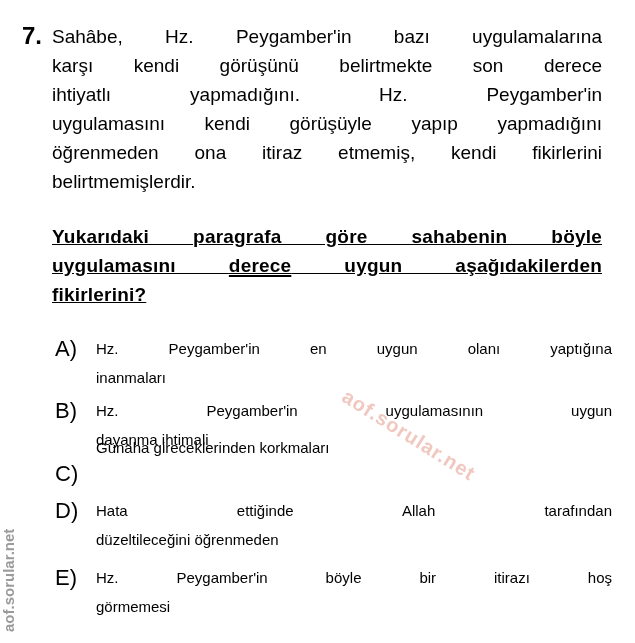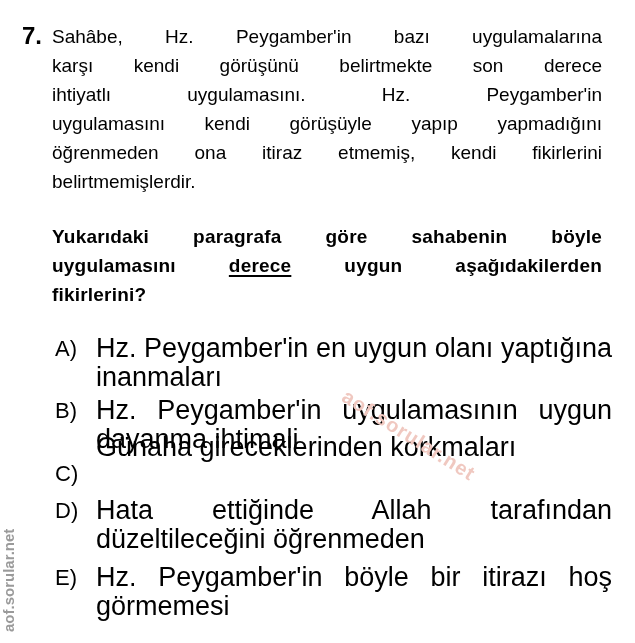--- a/index.html
+++ b/index.html
@@ -2,38 +2,38 @@
 <html><head>
 <meta charset="utf-8">
 <style>
   html, body { margin: 0; padding: 0; background: #ffffff; }
   body { width: 635px; height: 643px; position: relative; overflow: hidden;
          font-family: "Liberation Sans", sans-serif; color: #000; }
   .qnum { position: absolute; left: 22px; top: 22px; font-size: 24px; font-weight: bold; }
   .line { position: absolute; left: 52px; width: 550px; font-size: 19px; line-height: 29px;
           white-space: nowrap; }
   .just { text-align: justify; text-align-last: justify; }
-  .q { font-weight: bold; letter-spacing: 0.2px; }
+  .q { font-weight: bold; letter-spacing: 0.2px; text-decoration: underline; }
   .u { text-decoration: underline; text-underline-offset: 3px; text-decoration-thickness: 2px; }
   .opt-letter { position: absolute; left: 55px; font-size: 22px; line-height: 29px; }
-  .opt-line { position: absolute; left: 96px; width: 516px; font-size: 27px; line-height: 29px; white-space: nowrap; }
+  .opt-line { position: absolute; left: 96px; width: 516px; font-size: 15px; line-height: 29px; white-space: nowrap; }
   .wm-diag { position: absolute; left: 350px; top: 385px; font-size: 20px; color: #f0c8c0;
              transform: rotate(32deg); transform-origin: left top; letter-spacing: 1px; font-weight: bold; }
   .wm-side { position: absolute; left: 0px; top: 632px; font-size: 15px; font-weight: bold; color: #9a9a9a;
              transform: rotate(-90deg); transform-origin: left top; white-space: nowrap; }
 </style>
 </head>
 <body>
 
 <div class="qnum">7.</div>
 
 <div>
   <div class="line just" style="top:22px">Sahâbe, Hz. Peygamber'in bazı uygulamalarına</div>
   <div class="line just" style="top:51px">karşı kendi görüşünü belirtmekte son derece</div>
-  <div class="line just" style="top:80px; word-spacing:38px">ihtiyatlı uygulamasını. Hz. Peygamber'in</div>
+  <div class="line just" style="top:80px; word-spacing:38px">ihtiyatlı yapmadığını. Hz. Peygamber'in</div>
   <div class="line just" style="top:109px">uygulamasını kendi görüşüyle yapıp yapmadığını</div>
   <div class="line just" style="top:138px">öğrenmeden ona itiraz etmemiş, kendi fikirlerini</div>
   <div class="line" style="top:167px">belirtmemişlerdir.</div>
 </div>
 
 <div>
   <div class="line just q" style="top:222px">Yukarıdaki paragrafa göre sahabenin böyle</div>
   <div class="line just q" style="top:251px"><span>uygulamasını </span><span class="u">derece</span><span> uygun aşağıdakilerden</span></div>
   <div class="line q" style="top:280px">fikirlerini?</div>
 </div>

